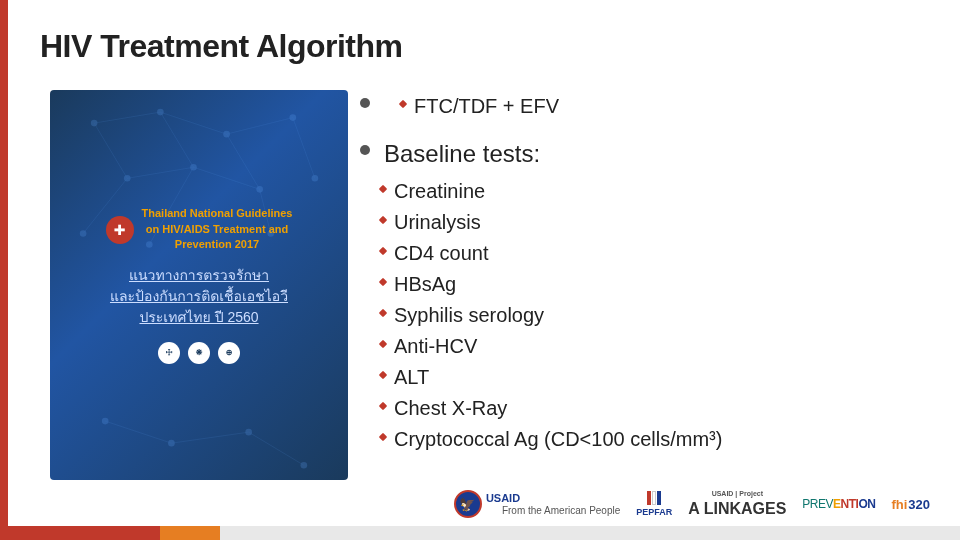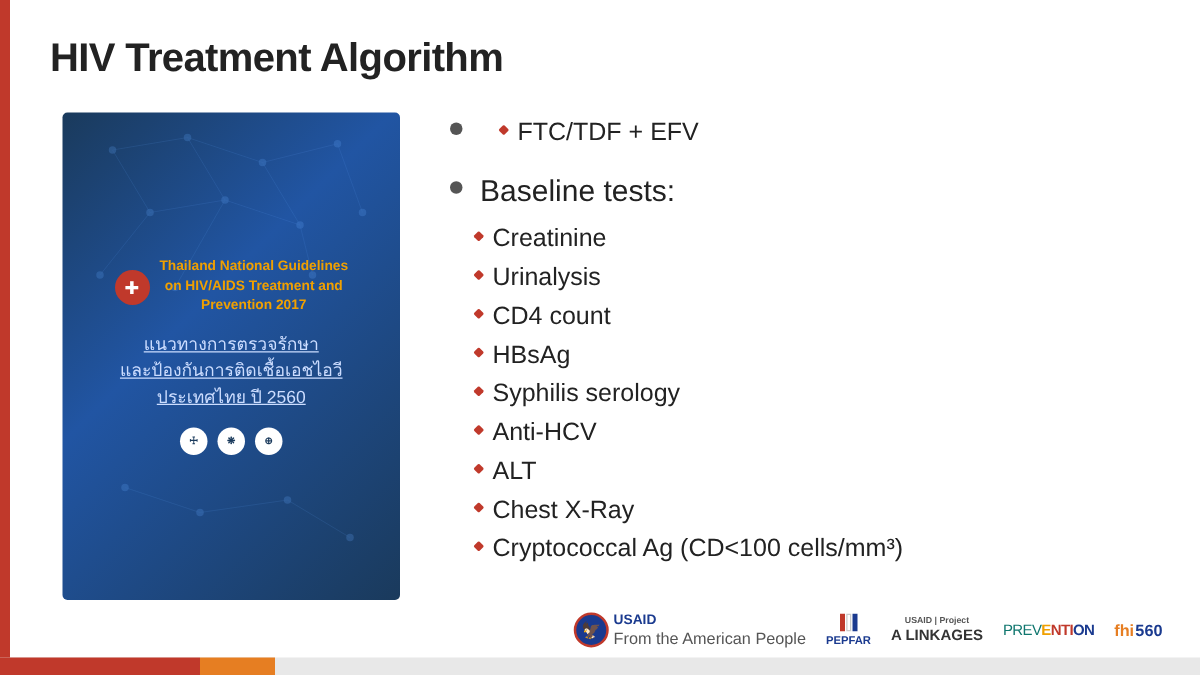--- a/index.html
+++ b/index.html
@@ -54,21 +54,21 @@
       font-weight: 700;
       color: #222222;
       letter-spacing: -0.5px;
     }
 
     
     .book-container {
       position: absolute;
       top: 90px;
       left: 50px;
-      width: 270px;
+      width: 298px;
       height: 390px;
       background: linear-gradient(135deg, #1a3a5c 0%, #2155a3 40%, #1a3a5c 100%);
       border-radius: 4px;
       overflow: hidden;
       display: flex;
       flex-direction: column;
       align-items: center;
       justify-content: center;
       padding: 16px;
     }
@@ -250,22 +250,23 @@
     }
 
     .usaid-text {
       font-size: 11px;
       font-weight: 700;
       color: #1a3a8f;
       line-height: 1.1;
     }
 
     .usaid-sub {
-      font-size: 13px;
+      font-size: 10px;
       color: #555;
+      margin-left: 16px;
     }
 
     .pepfar-logo {
       display: flex;
       flex-direction: column;
       align-items: center;
     }
 
     .pepfar-flag {
       display: flex;
@@ -448,25 +449,25 @@
     <div class="pepfar-flag">
       <div class="flag-stripe" style="background:#c0392b;"></div>
       <div class="flag-stripe" style="background:#fff; border:1px solid #ccc;"></div>
       <div class="flag-stripe" style="background:#1a3a8f;"></div>
     </div>
     <div class="pepfar-text">PEPFAR</div>
   </div>
 
   <div class="linkages-logo">
     <div style="font-size:7px; color:#555; text-align:center;">USAID | Project</div>
-    <div style="font-size:12px; font-weight:700; color:#333;">A LINKAGES</div>
+    <div style="font-size:16px; font-weight:700; color:#333;">A LINKAGES</div>
   </div>
 
   <div class="prevention-logo">
     <span style="color:#0f766e; font-weight:400; font-size:12px; letter-spacing:-0.5px;">PREV</span><span style="color:#f0a000; font-weight:900; font-size:12px;">E</span><span style="color:#c0392b; font-weight:900; font-size:12px;">NTI</span><span style="color:#1a3a8f; font-weight:900; font-size:12px; letter-spacing:-0.5px;">ON</span>
   </div>
 
   <div style="display:flex;align-items:center;gap:1px;">
     <span style="font-size:13px; font-weight:800; color:#e67e22;text-align:center;">fhi</span>
-    <span style="font-size:13px; font-weight:800; color:#1a3a8f;">560</span>
+    <span style="font-size:13px; font-weight:800; color:#1a3a8f;">320</span>
   </div>
 
 </div>
 
 </body></html>

